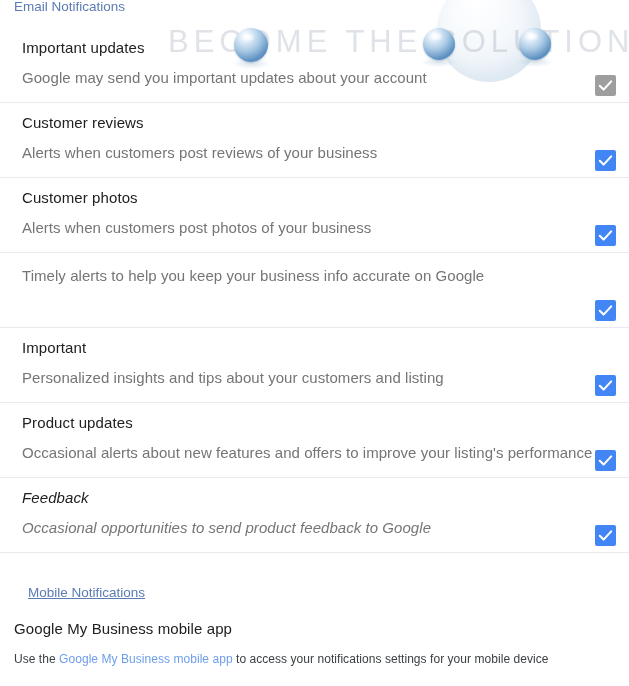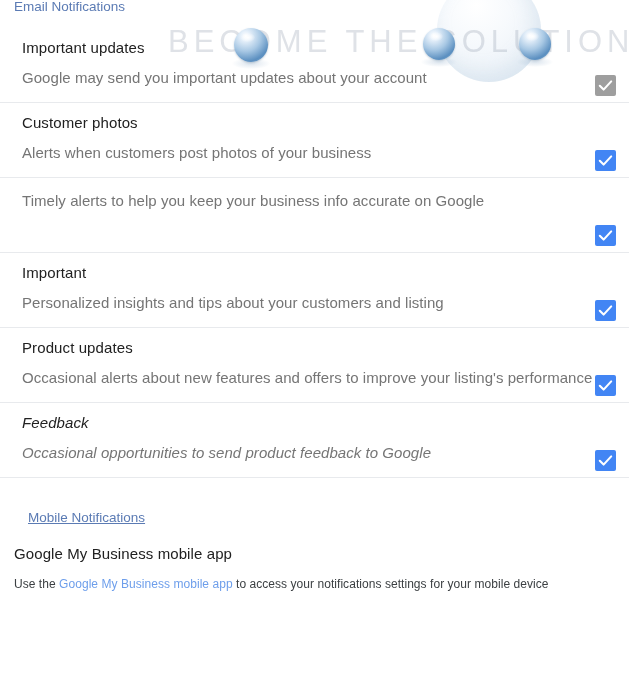--- a/index.html
+++ b/index.html
@@ -177,20 +177,29 @@
       <div class="row">
         <div class="row-title">Important updates</div>
         <div class="row-desc">Google may send you important updates about your account</div>
         <div class="checkbox cb-disabled" style="background: rgb(158, 158, 158);">
           <svg width="21" height="21" viewBox="0 0 21 21" aria-hidden="true">
             <path d="M4.8 10.8 L8.6 14.6 L16.2 6.4" fill="none" stroke="#ffffff" stroke-width="2.1" stroke-linecap="round" stroke-linejoin="round"></path>
           </svg>
         </div>
       </div>
       <div class="row">
+        <div class="row-title">Customer reviews</div>
+        <div class="row-desc">Alerts when customers post reviews of your business</div>
+        <div class="checkbox cb-enabled" style="background: rgb(66, 133, 244);">
+          <svg width="21" height="21" viewBox="0 0 21 21" aria-hidden="true">
+            <path d="M4.8 10.8 L8.6 14.6 L16.2 6.4" fill="none" stroke="#ffffff" stroke-width="2.1" stroke-linecap="round" stroke-linejoin="round"></path>
+          </svg>
+        </div>
+      </div>
+      <div class="row">
         <div class="row-title">Customer photos</div>
         <div class="row-desc">Alerts when customers post photos of your business</div>
         <div class="checkbox cb-enabled" style="background: rgb(66, 133, 244);">
           <svg width="21" height="21" viewBox="0 0 21 21" aria-hidden="true">
             <path d="M4.8 10.8 L8.6 14.6 L16.2 6.4" fill="none" stroke="#ffffff" stroke-width="2.1" stroke-linecap="round" stroke-linejoin="round"></path>
           </svg>
         </div>
       </div>
       <div class="row">
         <div class="row-desc">Timely alerts to help you keep your business info accurate on Google</div>

